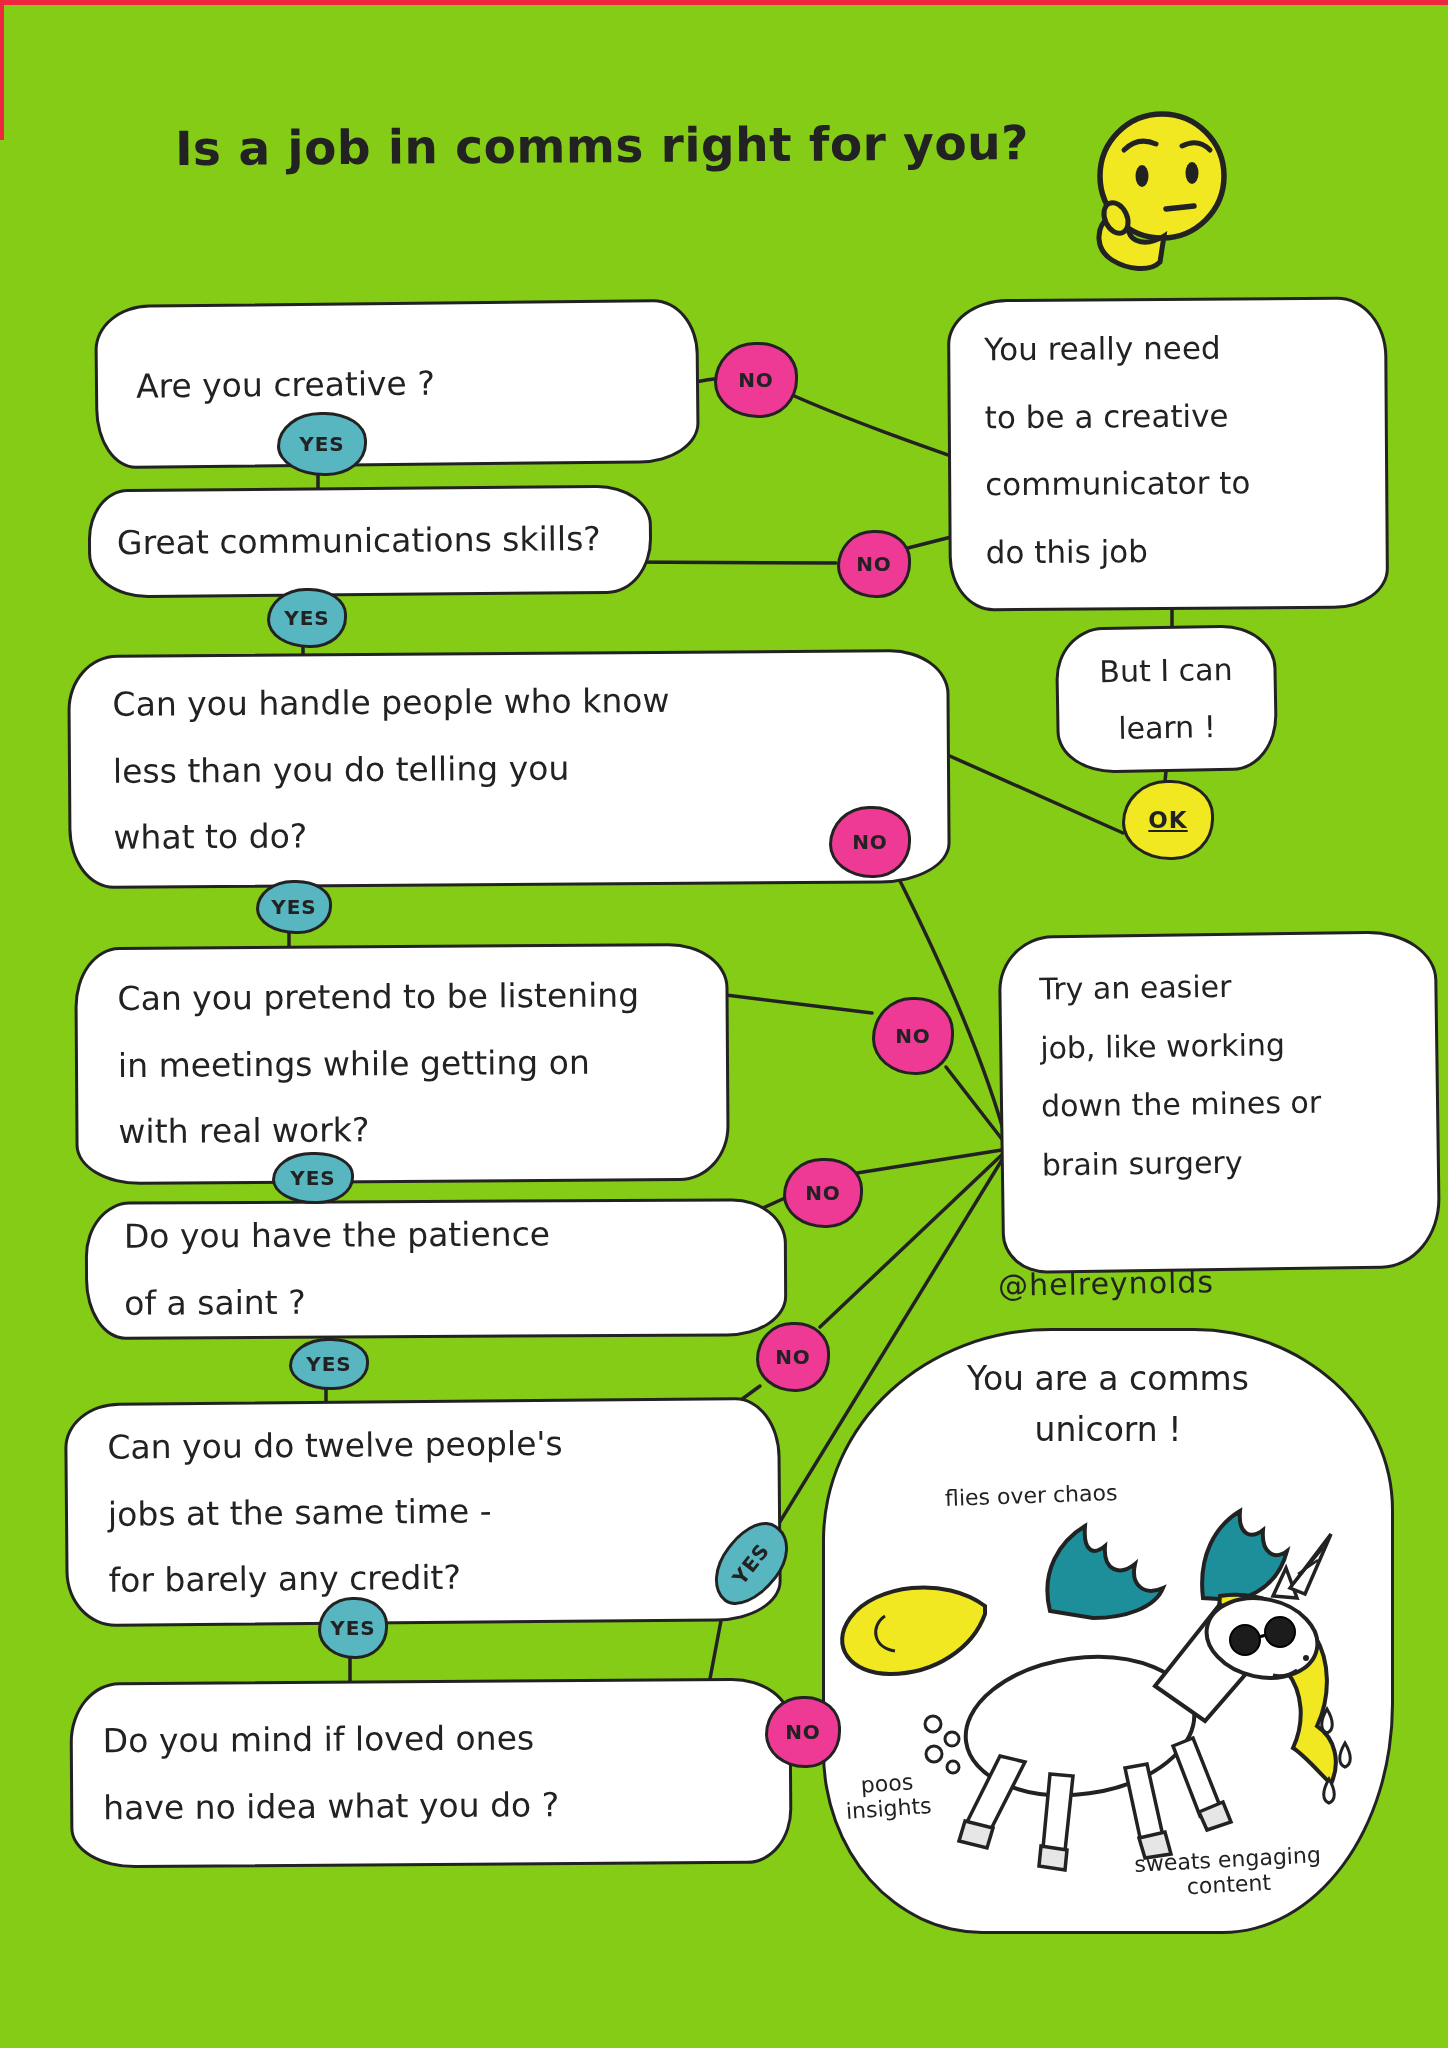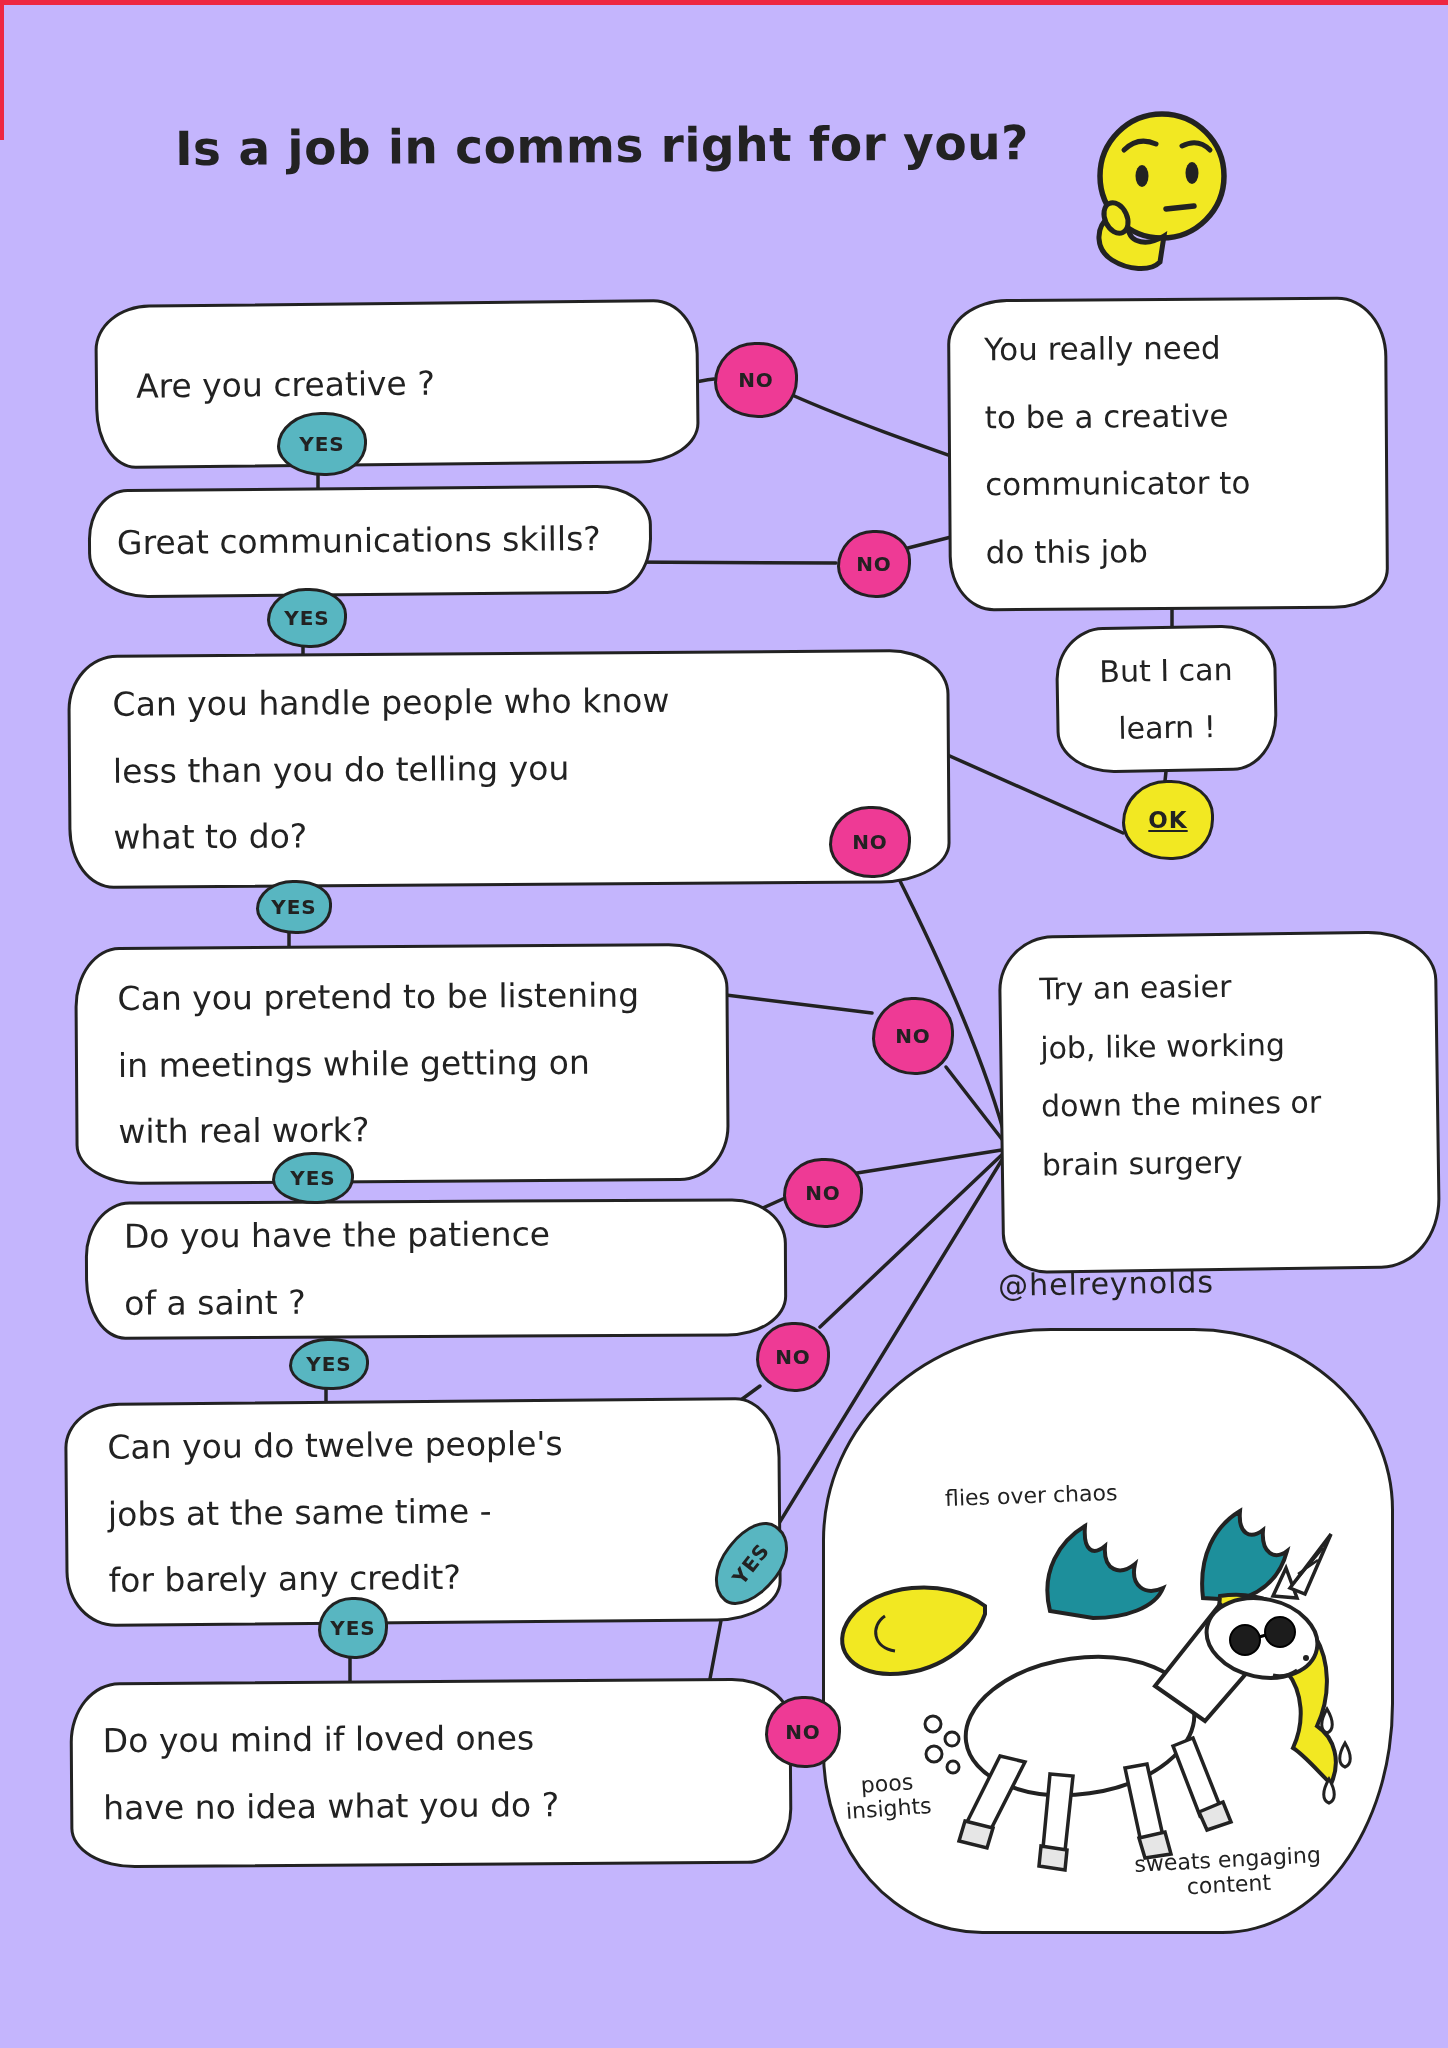--- a/index.html
+++ b/index.html
@@ -1,20 +1,20 @@
 <!DOCTYPE html>
 <html style="--ink: #222222; --yes-fill: #58b6c1; --no-fill: #ee3a95; --ok-fill: #f2e822; --wing: #1d8f9b; --mane: #f2e822; --edge-line: #ee2741;"><head>
 <meta charset="utf-8">
 <style>
   :root{
     --ink:#222222; --yes-fill:#58b6c1; --no-fill:#ee3a95; --ok-fill:#f2e822;
     --wing:#1d8f9b; --mane:#f2e822; --edge-line:#ee2741;
   }
   html,body{margin:0;padding:0;background:#ffffff;}
-  .canvas{position:relative;width:1448px;height:2048px;background:#c4b5fd;overflow:hidden;
+  .canvas{position:relative;width:1448px;height:2048px;background:#84cc16;overflow:hidden;
           font-family:"DejaVu Sans", sans-serif;color:var(--ink);}
   .wires{position:absolute;left:0;top:0;z-index:1;}
   .edge-strip{position:absolute;background:var(--edge-line);z-index:4;}
   .title{position:absolute;left:175px;top:118px;width:890px;z-index:2;
          font-size:47px;font-weight:bold;letter-spacing:.5px;transform:rotate(-.4deg);}
   .emoji{position:absolute;left:1078px;top:96px;z-index:2;}
   .bubble{position:absolute;background:#fff;border:3.5px solid var(--ink);z-index:2;
           display:flex;align-items:center;}
   .bt{white-space:pre-line;display:block;}
   .q .bt{font-size:33px;line-height:2.02;}
@@ -191,20 +191,22 @@
       <span>NO</span>
     </div>
 
   <div class="node ok" style="left:1122px;top:780px;width:86px;height:74px;text-decoration:underline;">
       <span>OK</span>
     </div>
 
   <div class="handle">@helreynolds</div>
 
   <div class="unicorn-bubble">
+    <div class="outcome-text">You are a comms
+unicorn !</div>
 
     <div class="caption" style="left:120px;top:152px;transform:rotate(-2deg);">flies over chaos</div>
 
     <svg style="position:absolute;left:0;top:165px;" width="560" height="430" viewBox="0 0 560 430">
 
       <path d="M160,110 C120,80 50,88 25,122 C5,150 25,178 65,178 C110,178 148,152 160,118 Z" style="fill:var(--mane,#f2e822)" stroke="#222" stroke-width="4"></path>
       <path d="M60,120 C45,130 48,152 70,155" fill="none" stroke="#222" stroke-width="3"></path>
 
       <path d="M225,115 C215,75 235,45 260,30 C258,55 268,60 280,50 C278,75 295,80 310,68 C305,90 320,100 338,92 C330,112 300,122 268,122 Z" style="fill:var(--wing,#1d8f9b)" stroke="#222" stroke-width="4"></path>
       <path d="M378,102 C373,60 390,30 415,15 C413,38 425,44 438,34 C436,58 450,64 462,55 C455,82 438,97 412,104 Z" style="fill:var(--wing,#1d8f9b)" stroke="#222" stroke-width="4"></path>

